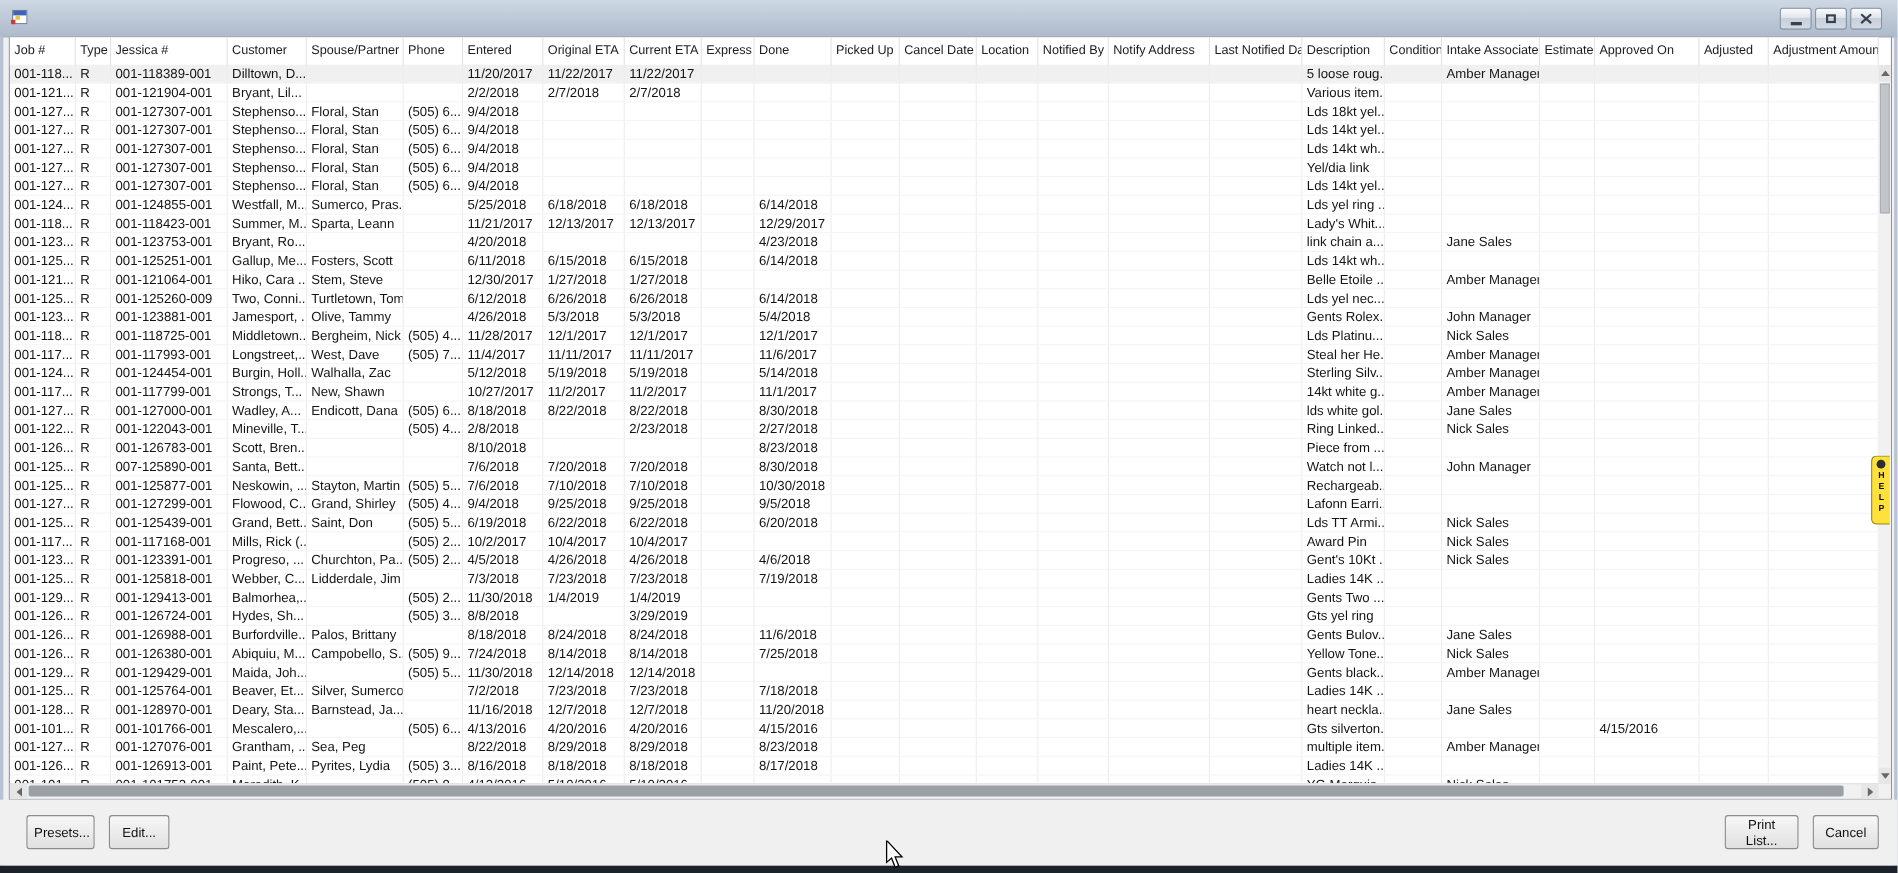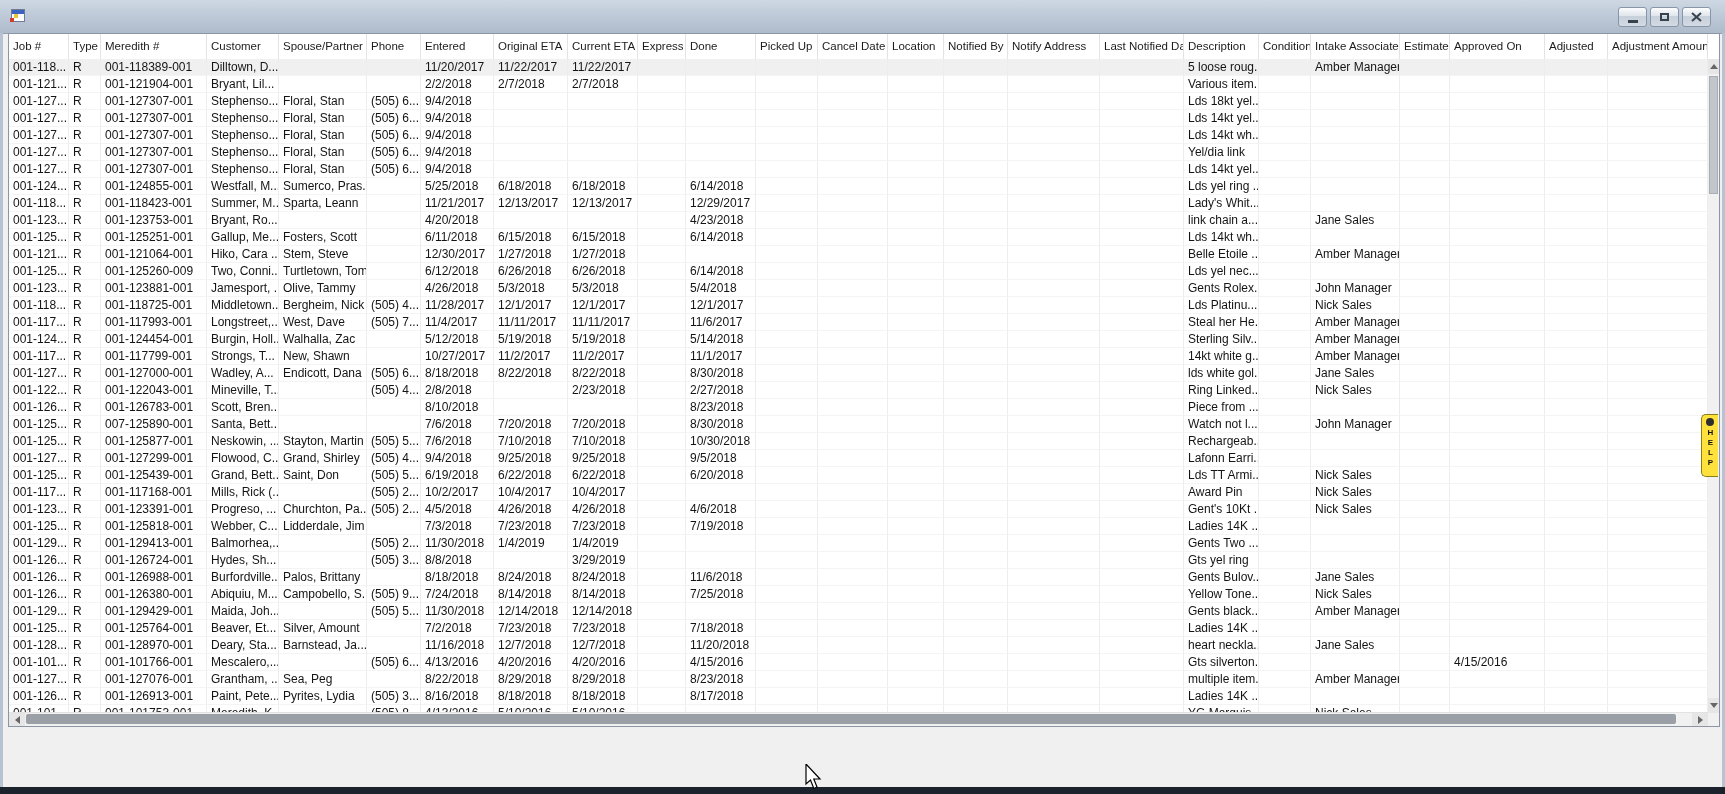--- a/index.html
+++ b/index.html
@@ -112,21 +112,21 @@
     </div>
   </div>
 
   <div class="side-strip left"></div>
   <div class="side-strip right"></div>
 
   <div class="grid-frame">
     <div class="thead">
         <div class="hcell" style="width: 60px;">Job #</div>
         <div class="hcell" style="width: 32px;">Type</div>
-        <div class="hcell" style="width: 106px;">Meredith #</div>
+        <div class="hcell" style="width: 106px;">Jessica #</div>
         <div class="hcell" style="width: 72px;">Customer</div>
         <div class="hcell" style="width: 88px;">Spouse/Partner</div>
         <div class="hcell" style="width: 54px;">Phone</div>
         <div class="hcell" style="width: 73px;">Entered</div>
         <div class="hcell" style="width: 74px;">Original ETA</div>
         <div class="hcell" style="width: 70px;">Current ETA</div>
         <div class="hcell" style="width: 48px;">Express</div>
         <div class="hcell" style="width: 70px;">Done</div>
         <div class="hcell" style="width: 62px;">Picked Up</div>
         <div class="hcell" style="width: 70px;">Cancel Date</div>
@@ -999,21 +999,21 @@
           <div class="tcell" style="width: 50px;"></div>
           <div class="tcell" style="width: 95px;"></div>
           <div class="tcell" style="width: 63px;"></div>
           <div class="tcell" style="width: 100px;"></div>
         </div>
         <div class="trow">
           <div class="tcell" style="width: 60px;">001-125...</div>
           <div class="tcell" style="width: 32px;">R</div>
           <div class="tcell" style="width: 106px;">001-125764-001</div>
           <div class="tcell" style="width: 72px;">Beaver, Et...</div>
-          <div class="tcell" style="width: 88px;">Silver, Amount</div>
+          <div class="tcell" style="width: 88px;">Silver, Sumerco</div>
           <div class="tcell" style="width: 54px;"></div>
           <div class="tcell" style="width: 73px;">7/2/2018</div>
           <div class="tcell" style="width: 74px;">7/23/2018</div>
           <div class="tcell" style="width: 70px;">7/23/2018</div>
           <div class="tcell" style="width: 48px;"></div>
           <div class="tcell" style="width: 70px;">7/18/2018</div>
           <div class="tcell" style="width: 62px;"></div>
           <div class="tcell" style="width: 70px;"></div>
           <div class="tcell" style="width: 56px;"></div>
           <div class="tcell" style="width: 64px;"></div>
@@ -1179,19 +1179,25 @@
       </div>
     </div>
     <div class="scroll-corner"></div>
   </div>
 
   <div class="help-tab">
     <div class="help-icon"></div>
     <div class="help-label">HELP</div>
   </div>
 
+  <div class="footer">
+    <button class="btn presets">Presets...</button>
+    <button class="btn edit">Edit...</button>
+    <button class="btn print">Print List...</button>
+    <button class="btn cancel">Cancel</button>
+  </div>
 
   <div class="bottom-strip"></div>
 
   <svg class="cursor" viewBox="0 0 18 26">
     <polygon points="1,0 1,20 5.5,16 8.8,24.5 12,23 8.8,15 15,15" fill="#ffffff" stroke="#000000" stroke-width="1.2"></polygon>
   </svg>
 </div>
 
 </body></html>

